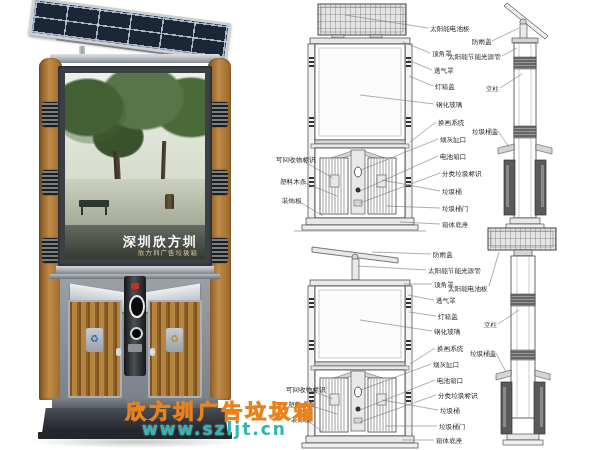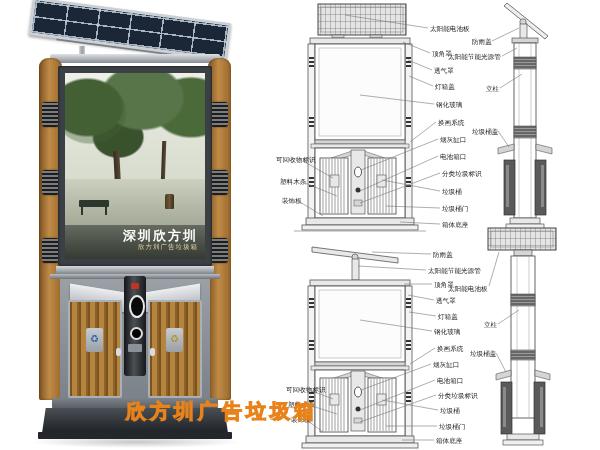--- a/index.html
+++ b/index.html
@@ -47,21 +47,21 @@
     background:linear-gradient(#ccd0bf,#b6baa9 55%,#a6aa99);}
   .grass{position:absolute;left:0;bottom:34px;width:64px;height:34px;
     background:radial-gradient(closest-side at 30% 100%,#7d9b5f,#7d9b5f00 95%);}
   .bench{position:absolute;left:14px;bottom:52px;width:30px;height:7px;background:#2e372d;border-radius:1px;}
   .bench:after{content:"";position:absolute;left:2px;top:7px;width:2px;height:8px;background:#2e372d;
     box-shadow:24px 0 #2e372d;}
   .mini-bin{position:absolute;left:100px;bottom:50px;width:9px;height:15px;border-radius:2px 2px 1px 1px;
     background:linear-gradient(90deg,#4a3a24,#6b5636,#3e301d);}
   .poster-band{position:absolute;left:0;bottom:0;width:100%;height:34px;box-sizing:border-box;
     background:linear-gradient(180deg,rgba(92,98,88,.92),#353a32);
-    text-align:right;padding:3px 7px 0 0;}
+    text-align:right;padding:9px 7px 0 0;}
   .poster-title{color:#fff;font-weight:bold;font-size:13px;letter-spacing:2px;line-height:15px;}
   .poster-sub{color:#e6d6a8;font-size:6.5px;letter-spacing:1px;line-height:9px;}
   .divider1{position:absolute;left:56px;top:266px;width:158px;height:8px;
     background:linear-gradient(#d7dadd,#7f858c);}
   .divider2{position:absolute;left:50px;top:274px;width:170px;height:5px;
     background:linear-gradient(#b9bec3,#6d737a);}
   .trash-back{position:absolute;left:60px;top:279px;width:150px;height:122px;
     background:linear-gradient(#9aa0a6,#7b8188);}
   .flap{position:absolute;top:288px;width:56px;height:20px;
     background:linear-gradient(#eceef0,#b4b9be);box-shadow:0 1px 2px rgba(0,0,0,.4);}
@@ -385,13 +385,14 @@
       <line class="lead" x1="489" y1="286" x2="499" y2="252"></line>
       <text x="448" y="291">太阳能电池板</text>
       <line class="lead" x1="498" y1="324" x2="519" y2="310"></line>
       <text x="484" y="327">立柱</text>
       <line class="lead" x1="496" y1="353" x2="506" y2="372"></line>
       <text x="470" y="356">垃圾桶盖</text>
     </g>
   </svg>
 
   <div class="wm-brand">欣方圳广告垃圾箱</div>
+  <div class="wm-url">www.szljt.cn</div>
 </div>
 
 </body></html>

